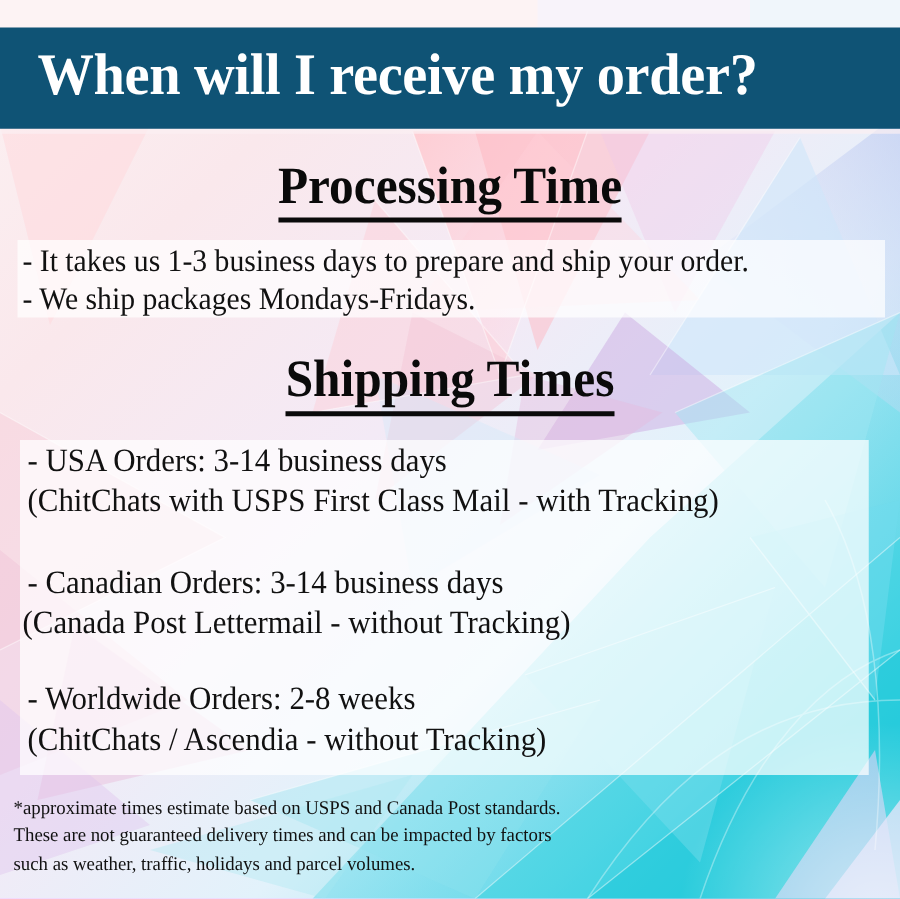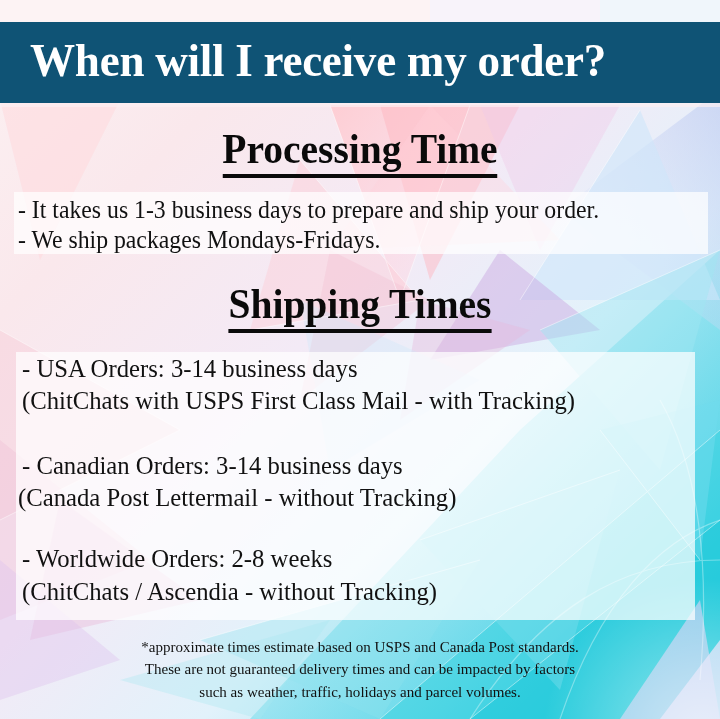--- a/index.html
+++ b/index.html
@@ -94,21 +94,21 @@
     transform: scaleX(0.95);
     transform-origin: left center;
   }
 
   #footnote {
     position: absolute;
     left: 0;
     top: 636px;
     width: 720px;
     z-index: 2;
-    text-align: center;
+    text-align: left;
     color: #111111;
     font-size: 15.5px;
     line-height: 1.45;
   }
   #footnote div { transform: scaleX(0.97); }
 </style>
 </head>
 <body>
 
 <div id="canvas">

